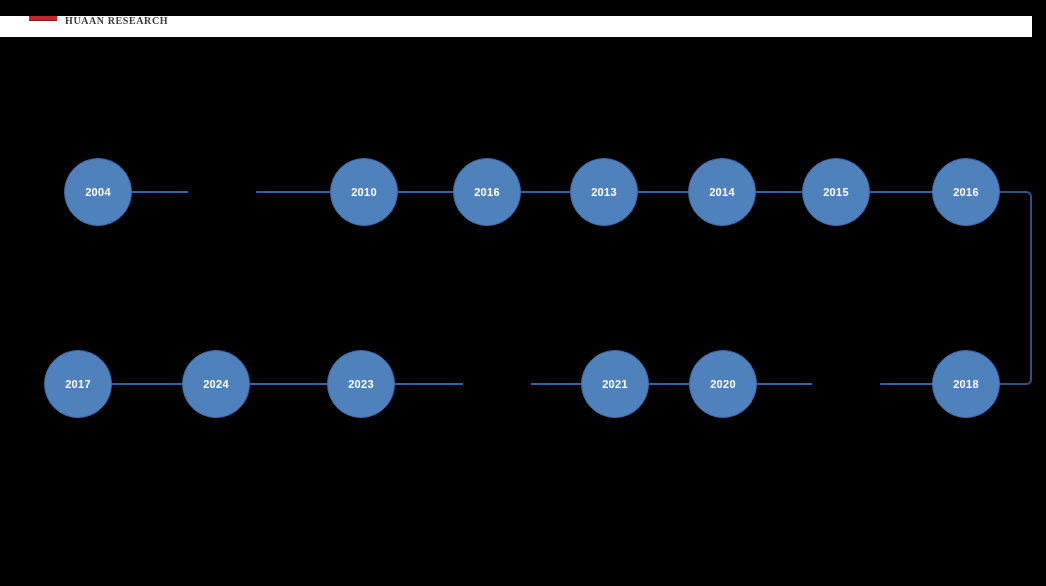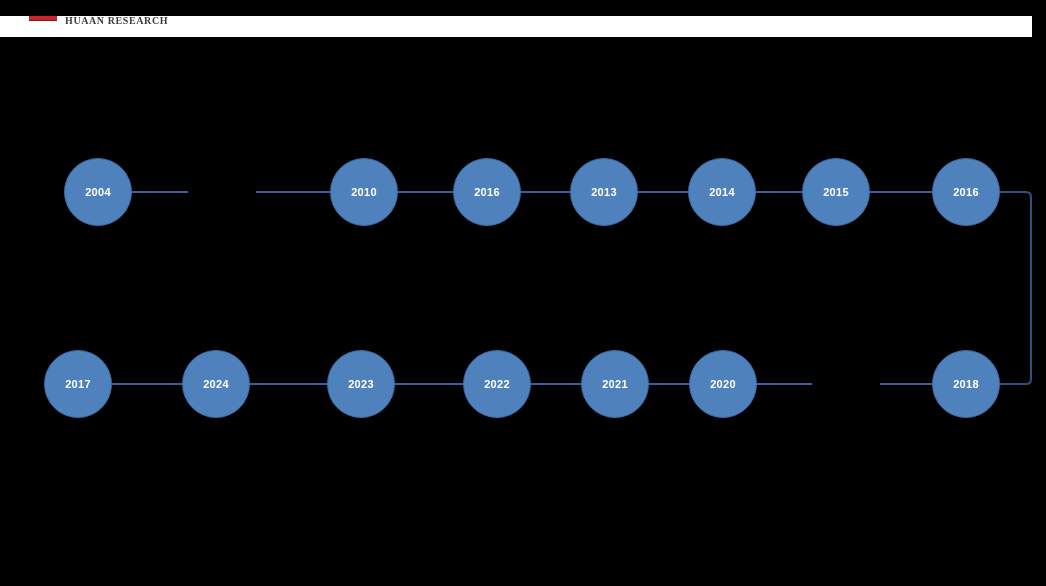--- a/index.html
+++ b/index.html
@@ -119,18 +119,17 @@
   <div class="node" style="left:330px; top:142px;">2010</div>
   <div class="node" style="left:453px; top:142px;">2016</div>
   <div class="node" style="left:570px; top:142px;">2013</div>
   <div class="node" style="left:688px; top:142px;">2014</div>
   <div class="node" style="left:802px; top:142px;">2015</div>
   <div class="node" style="left:932px; top:142px;">2016</div>
 
   <div class="node" style="left:44px;  top:334px;">2017</div>
   <div class="node" style="left:182px; top:334px;">2024</div>
   <div class="node" style="left:327px; top:334px;">2023</div>
-  <div class="node" style="left:463px; top:334px;">2022</div>
   <div class="node" style="left:581px; top:334px;">2021</div>
   <div class="node" style="left:689px; top:334px;">2020</div>
   <div class="node" style="left:932px; top:334px;">2018</div>
 
 </div>
 
 </body></html>

